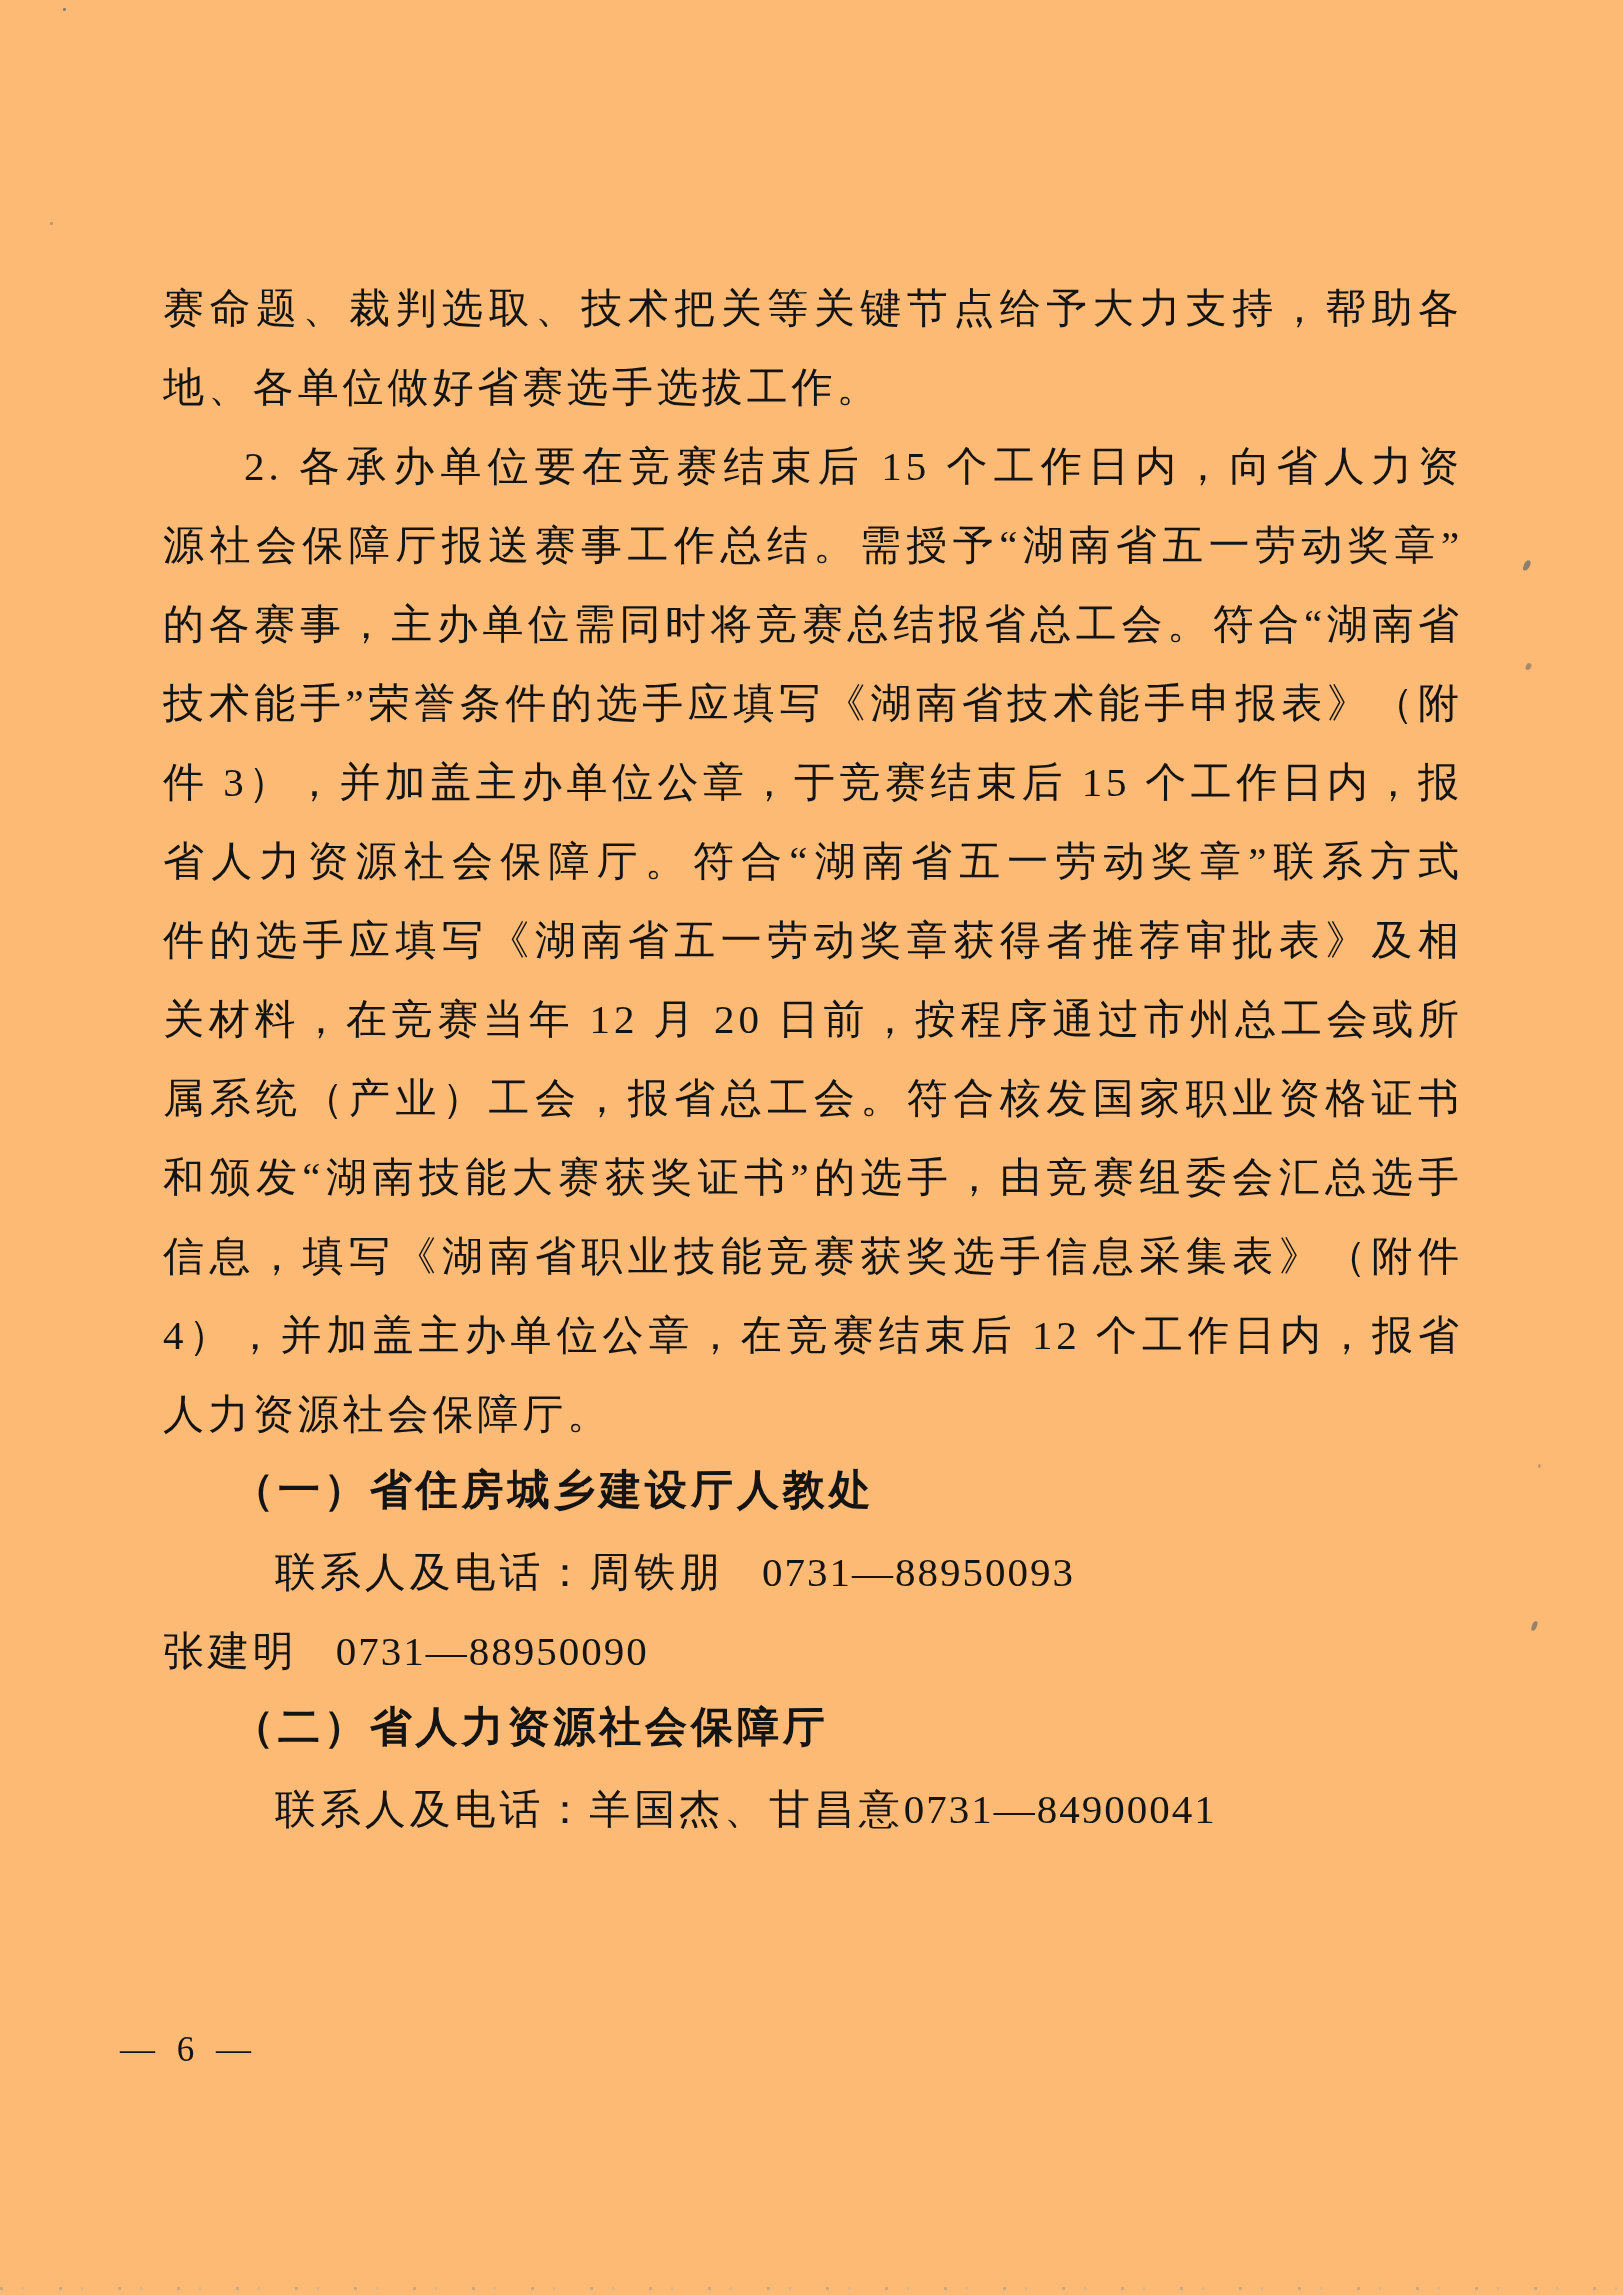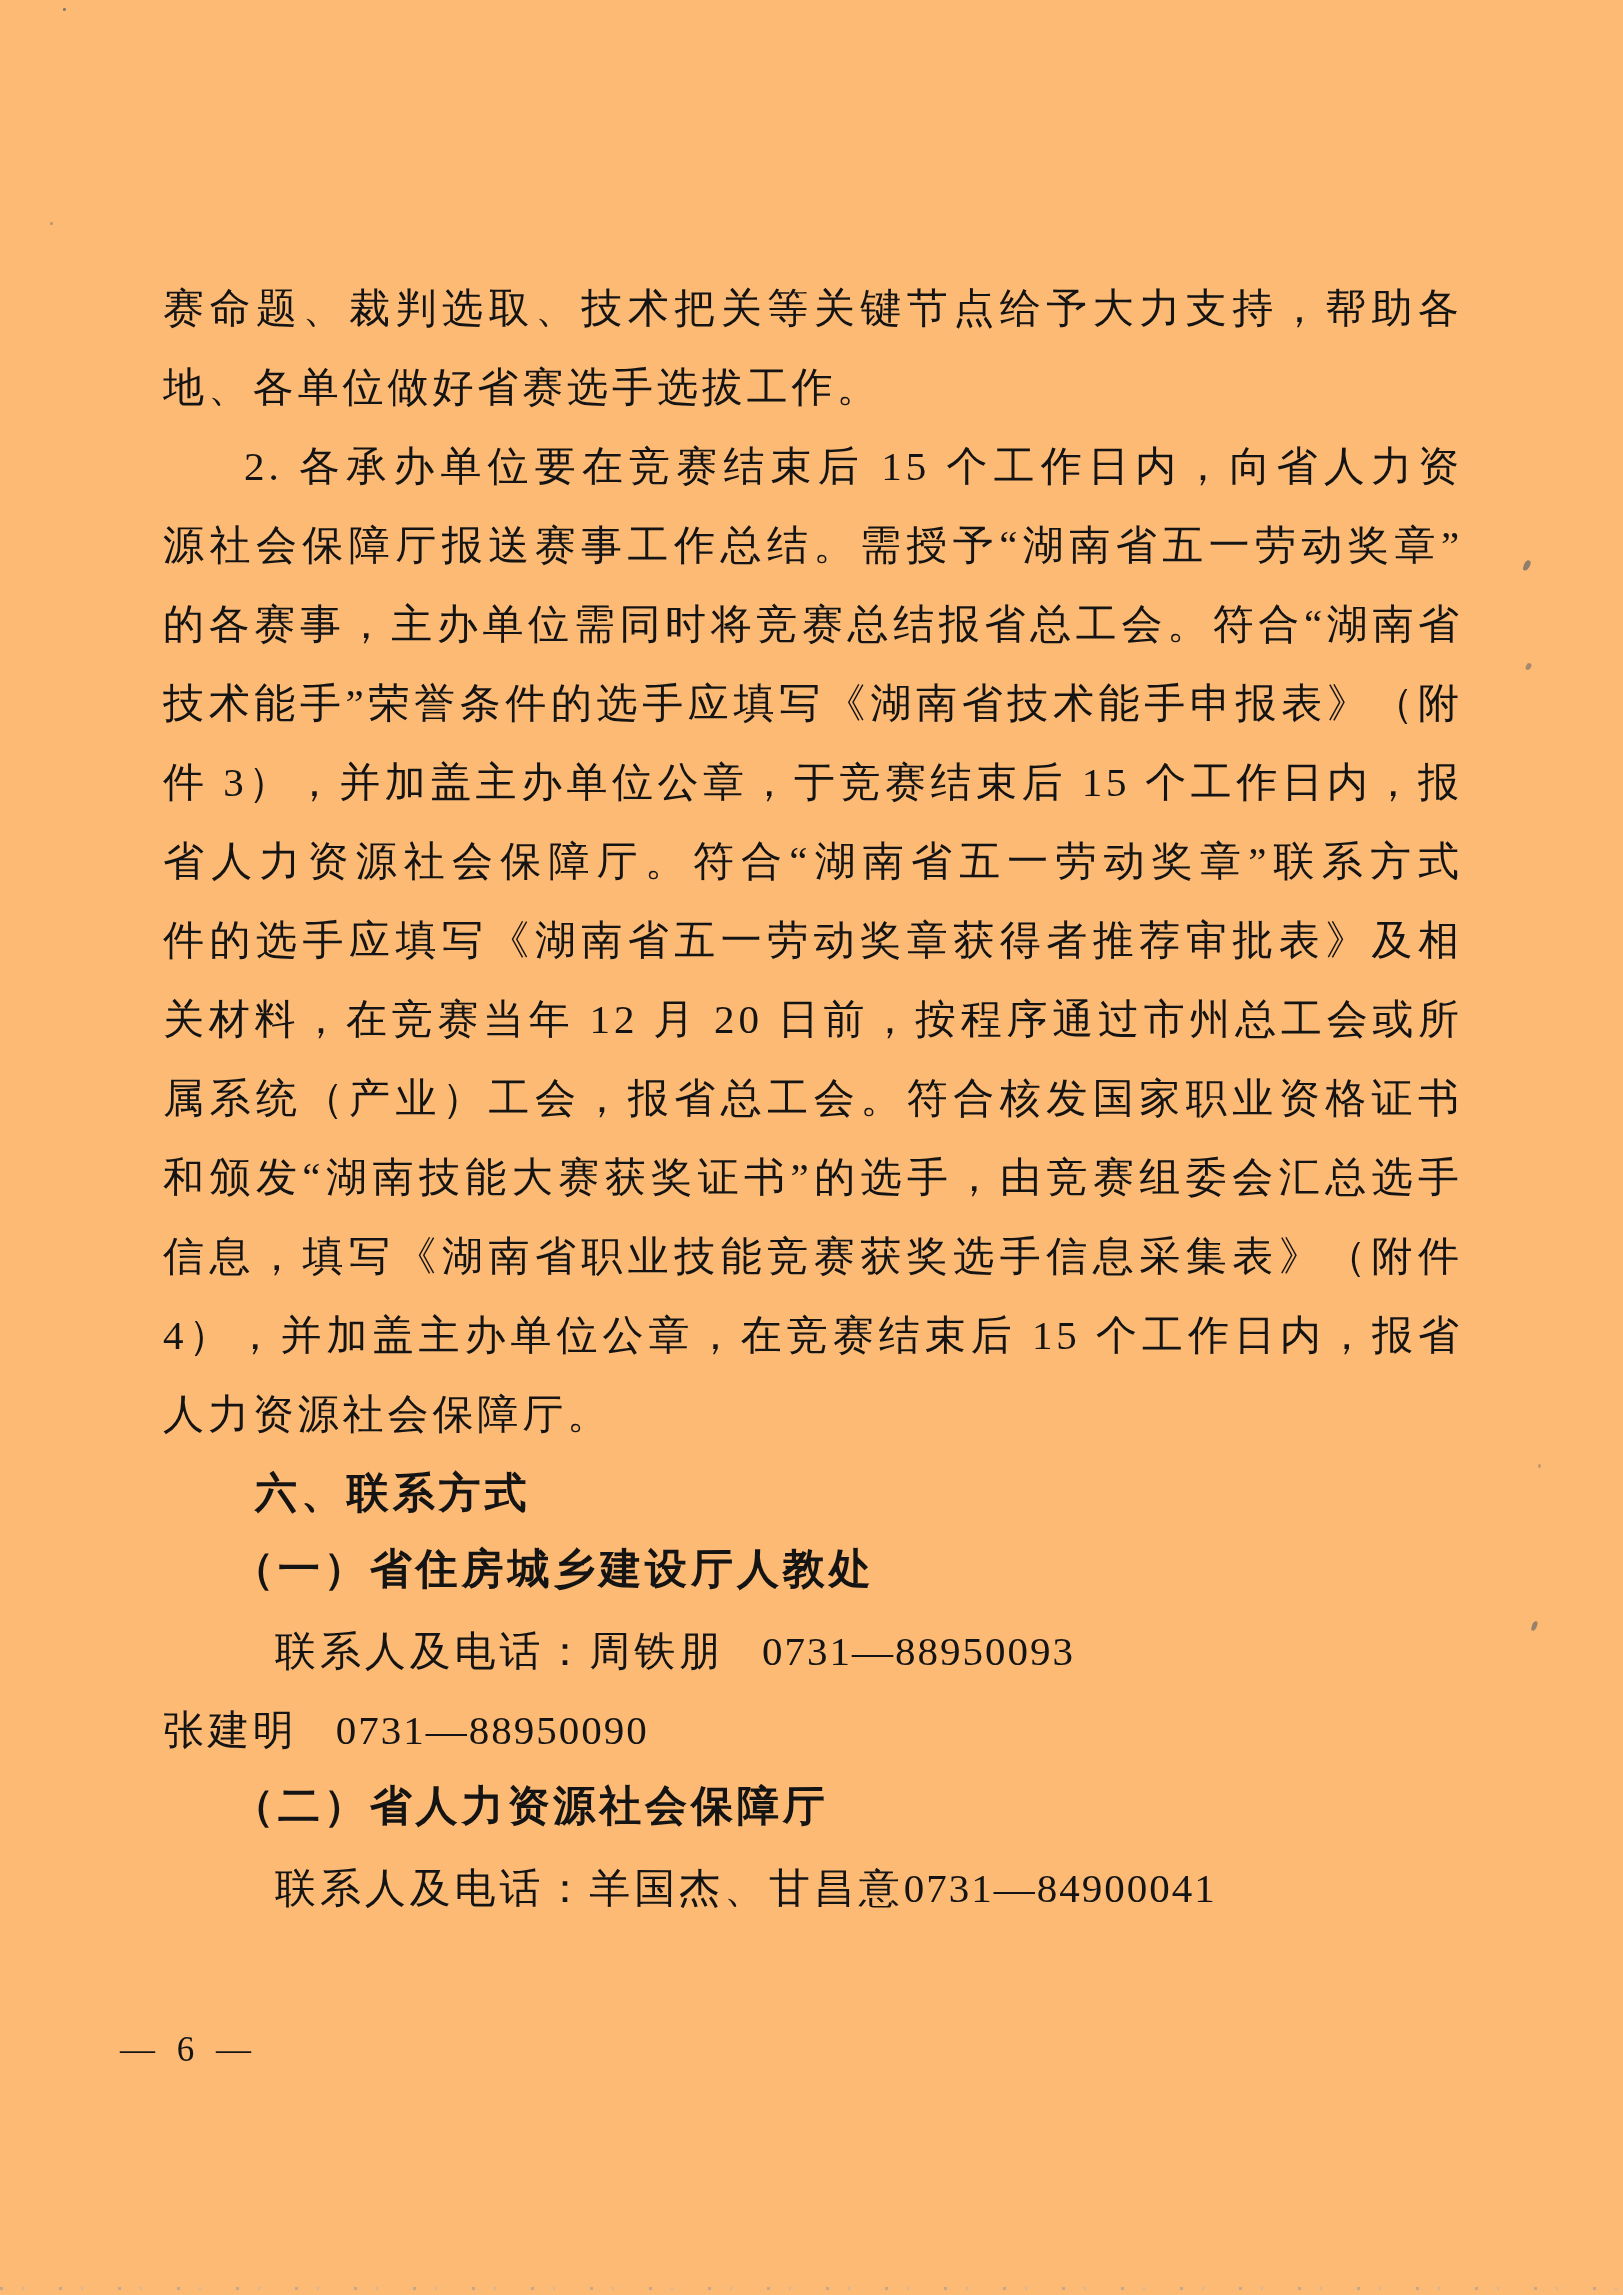--- a/index.html
+++ b/index.html
@@ -71,24 +71,23 @@
     <div class="row bline j">源社会保障厅报送赛事工作总结。需授予“湖南省五一劳动奖章”</div>
     <div class="row bline j">的各赛事，主办单位需同时将竞赛总结报省总工会。符合“湖南省</div>
     <div class="row bline j">技术能手”荣誉条件的选手应填写《湖南省技术能手申报表》（附</div>
     <div class="row bline j">件 3），并加盖主办单位公章，于竞赛结束后 15 个工作日内，报</div>
     <div class="row bline j">省人力资源社会保障厅。符合“湖南省五一劳动奖章”联系方式</div>
     <div class="row bline j">件的选手应填写《湖南省五一劳动奖章获得者推荐审批表》及相</div>
     <div class="row bline j">关材料，在竞赛当年 12 月 20 日前，按程序通过市州总工会或所</div>
     <div class="row bline j">属系统（产业）工会，报省总工会。符合核发国家职业资格证书</div>
     <div class="row bline j">和颁发“湖南技能大赛获奖证书”的选手，由竞赛组委会汇总选手</div>
     <div class="row bline j">信息，填写《湖南省职业技能竞赛获奖选手信息采集表》（附件</div>
-    <div class="row bline j">4），并加盖主办单位公章，在竞赛结束后 15 个工作日内，报省</div>
+    <div class="row bline j">4），并加盖主办单位公章，在竞赛结束后 12 个工作日内，报省</div>
     <div class="row bline e">人力资源社会保障厅。</div>
 
-    <div class="row h1">六、联系方式</div>
 
     <div class="row h2">（一）省住房城乡建设厅人教处</div>
 
     <div class="row cline">
       <span>联系人及电话：</span><span>周铁朋</span><span class="phone">0731—88950093</span>
     </div>
 
     <div class="row cline2a">
       <span>张建明</span><span class="phone">0731—88950090</span>
     </div>

